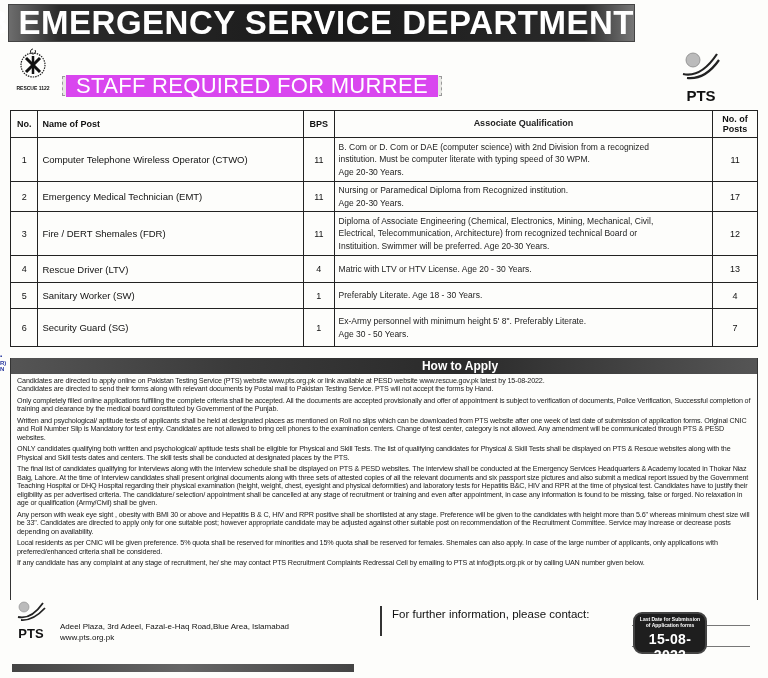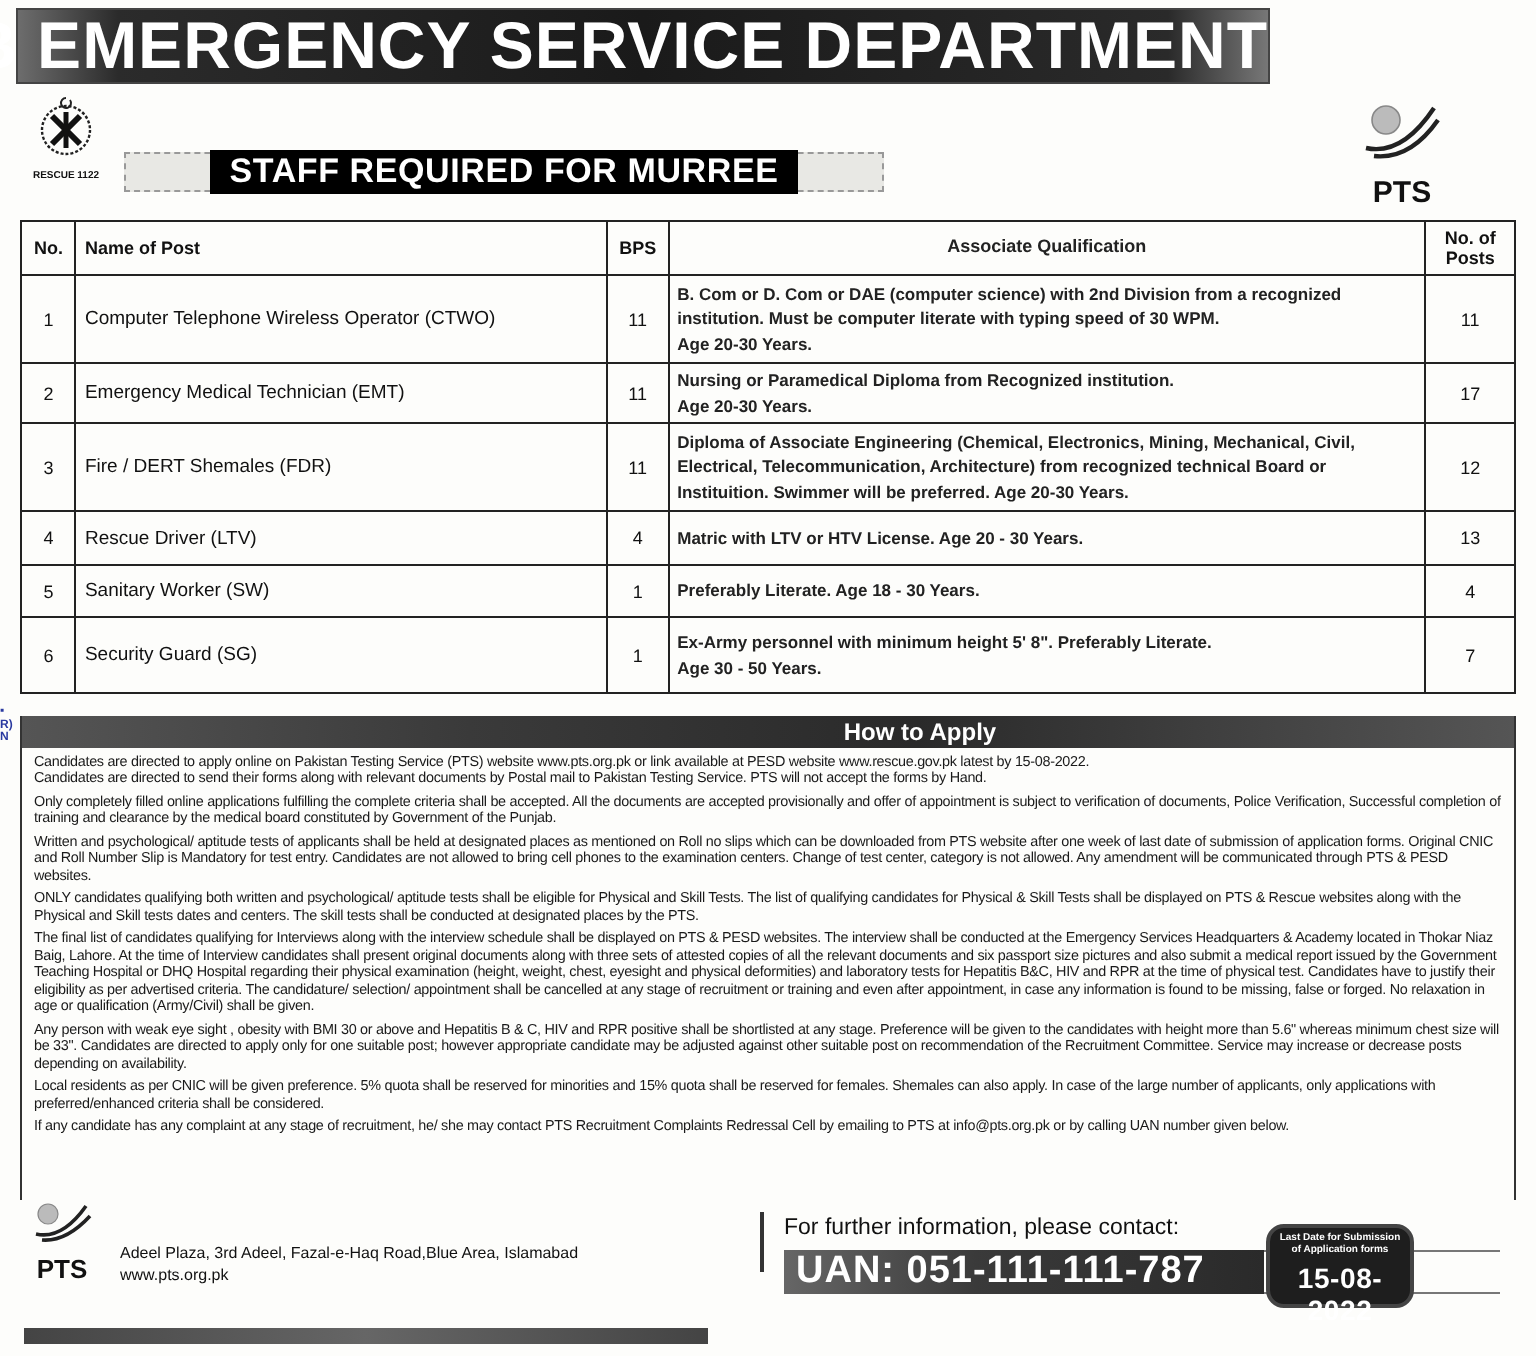--- a/index.html
+++ b/index.html
@@ -20,39 +20,39 @@
   .logo-rescue { position: absolute; left: 16px; top: 46px; width: 34px; height: 52px; text-align: center; }
   .logo-rescue svg { display: block; margin: 0 auto; }
   .logo-rescue .cap { font-size: 5px; font-weight: bold; margin-top: 1px; }
 
   .subbanner {
     position: absolute; left: 62px; top: 76px; width: 380px; height: 20px;
     background: #e8e8e4; border: 1px dashed #999;
     display: flex; align-items: center; justify-content: center;
   }
   .subbanner-title {
-    font-weight: bold; font-size: 17px; color: #fff;
-    background: #000000; padding: 0 10px; height: 22px; line-height: 22px;
+    font-weight: normal; font-size: 22px; color: #fff;
+    background: #d946ef; padding: 0 10px; height: 22px; line-height: 22px;
     letter-spacing: 0.3px;
   }
 
   .logo-pts { position: absolute; left: 676px; top: 50px; width: 50px; height: 52px; text-align: center; }
   .logo-pts .pts-text { font-size: 15px; font-weight: bold; margin-top: 1px; }
 
   table.posts {
     position: absolute; left: 10px; top: 110px; width: 748px;
     border-collapse: collapse; font-size: 9px;
   }
   table.posts th, table.posts td { border: 1.5px solid #222; }
   table.posts th { font-weight: bold; height: 27px; font-size: 9px; }
   table.posts td { padding: 2px 4px; vertical-align: middle; }
   .c-no { width: 27px; text-align: center; }
   .c-name { width: 261px; text-align: left; font-size: 9.5px; }
   .c-bps { width: 30px; text-align: center; }
-  .c-qual { width: 372px; font-size: 8.5px; line-height: 1.45; font-weight: bold; color: #222; }
+  .c-qual { width: 372px; font-size: 8.5px; line-height: 1.45; font-weight: normal; color: #222; }
   .c-count { width: 44px; text-align: center; }
   th.c-qual { text-align: center; font-size: 9.5px; }
   th.c-name { padding-left: 4px; }
   .qual-line { display: block; }
 
   .how-section {
     position: absolute; left: 10px; top: 358px; width: 748px; height: 242px;
     border-left: 1.5px solid #333; border-right: 1.5px solid #333;
   }
   .how-header {
@@ -229,21 +229,18 @@
       <path d="M3 17 Q16 20 28 3" fill="none" stroke="#222" stroke-width="1.8"></path>
       <path d="M6 20 Q18 21 30 8" fill="none" stroke="#222" stroke-width="1.8"></path>
     </svg>
     <div class="pts-text">PTS</div>
   </div>
   <div class="pts-addr">Adeel Plaza, 3rd Adeel, Fazal-e-Haq Road,Blue Area, Islamabad</div>
   <div class="pts-url">www.pts.org.pk</div>
   <div class="footer-divider"></div>
   <div class="contact-label">For further information, please contact:</div>
   <div class="uan-tail"></div>
-  <div class="uan-bar">
-    <span class="uan-text">UAN: 051-111-111-787</span>
-  </div>
   <div class="deadline-box">
     <div class="deadline-label">Last Date for Submission of Application forms</div>
     <div class="deadline-date">15-08-2022</div>
   </div>
 </div>
 <div class="bottom-bar"></div>
 
 </body></html>

